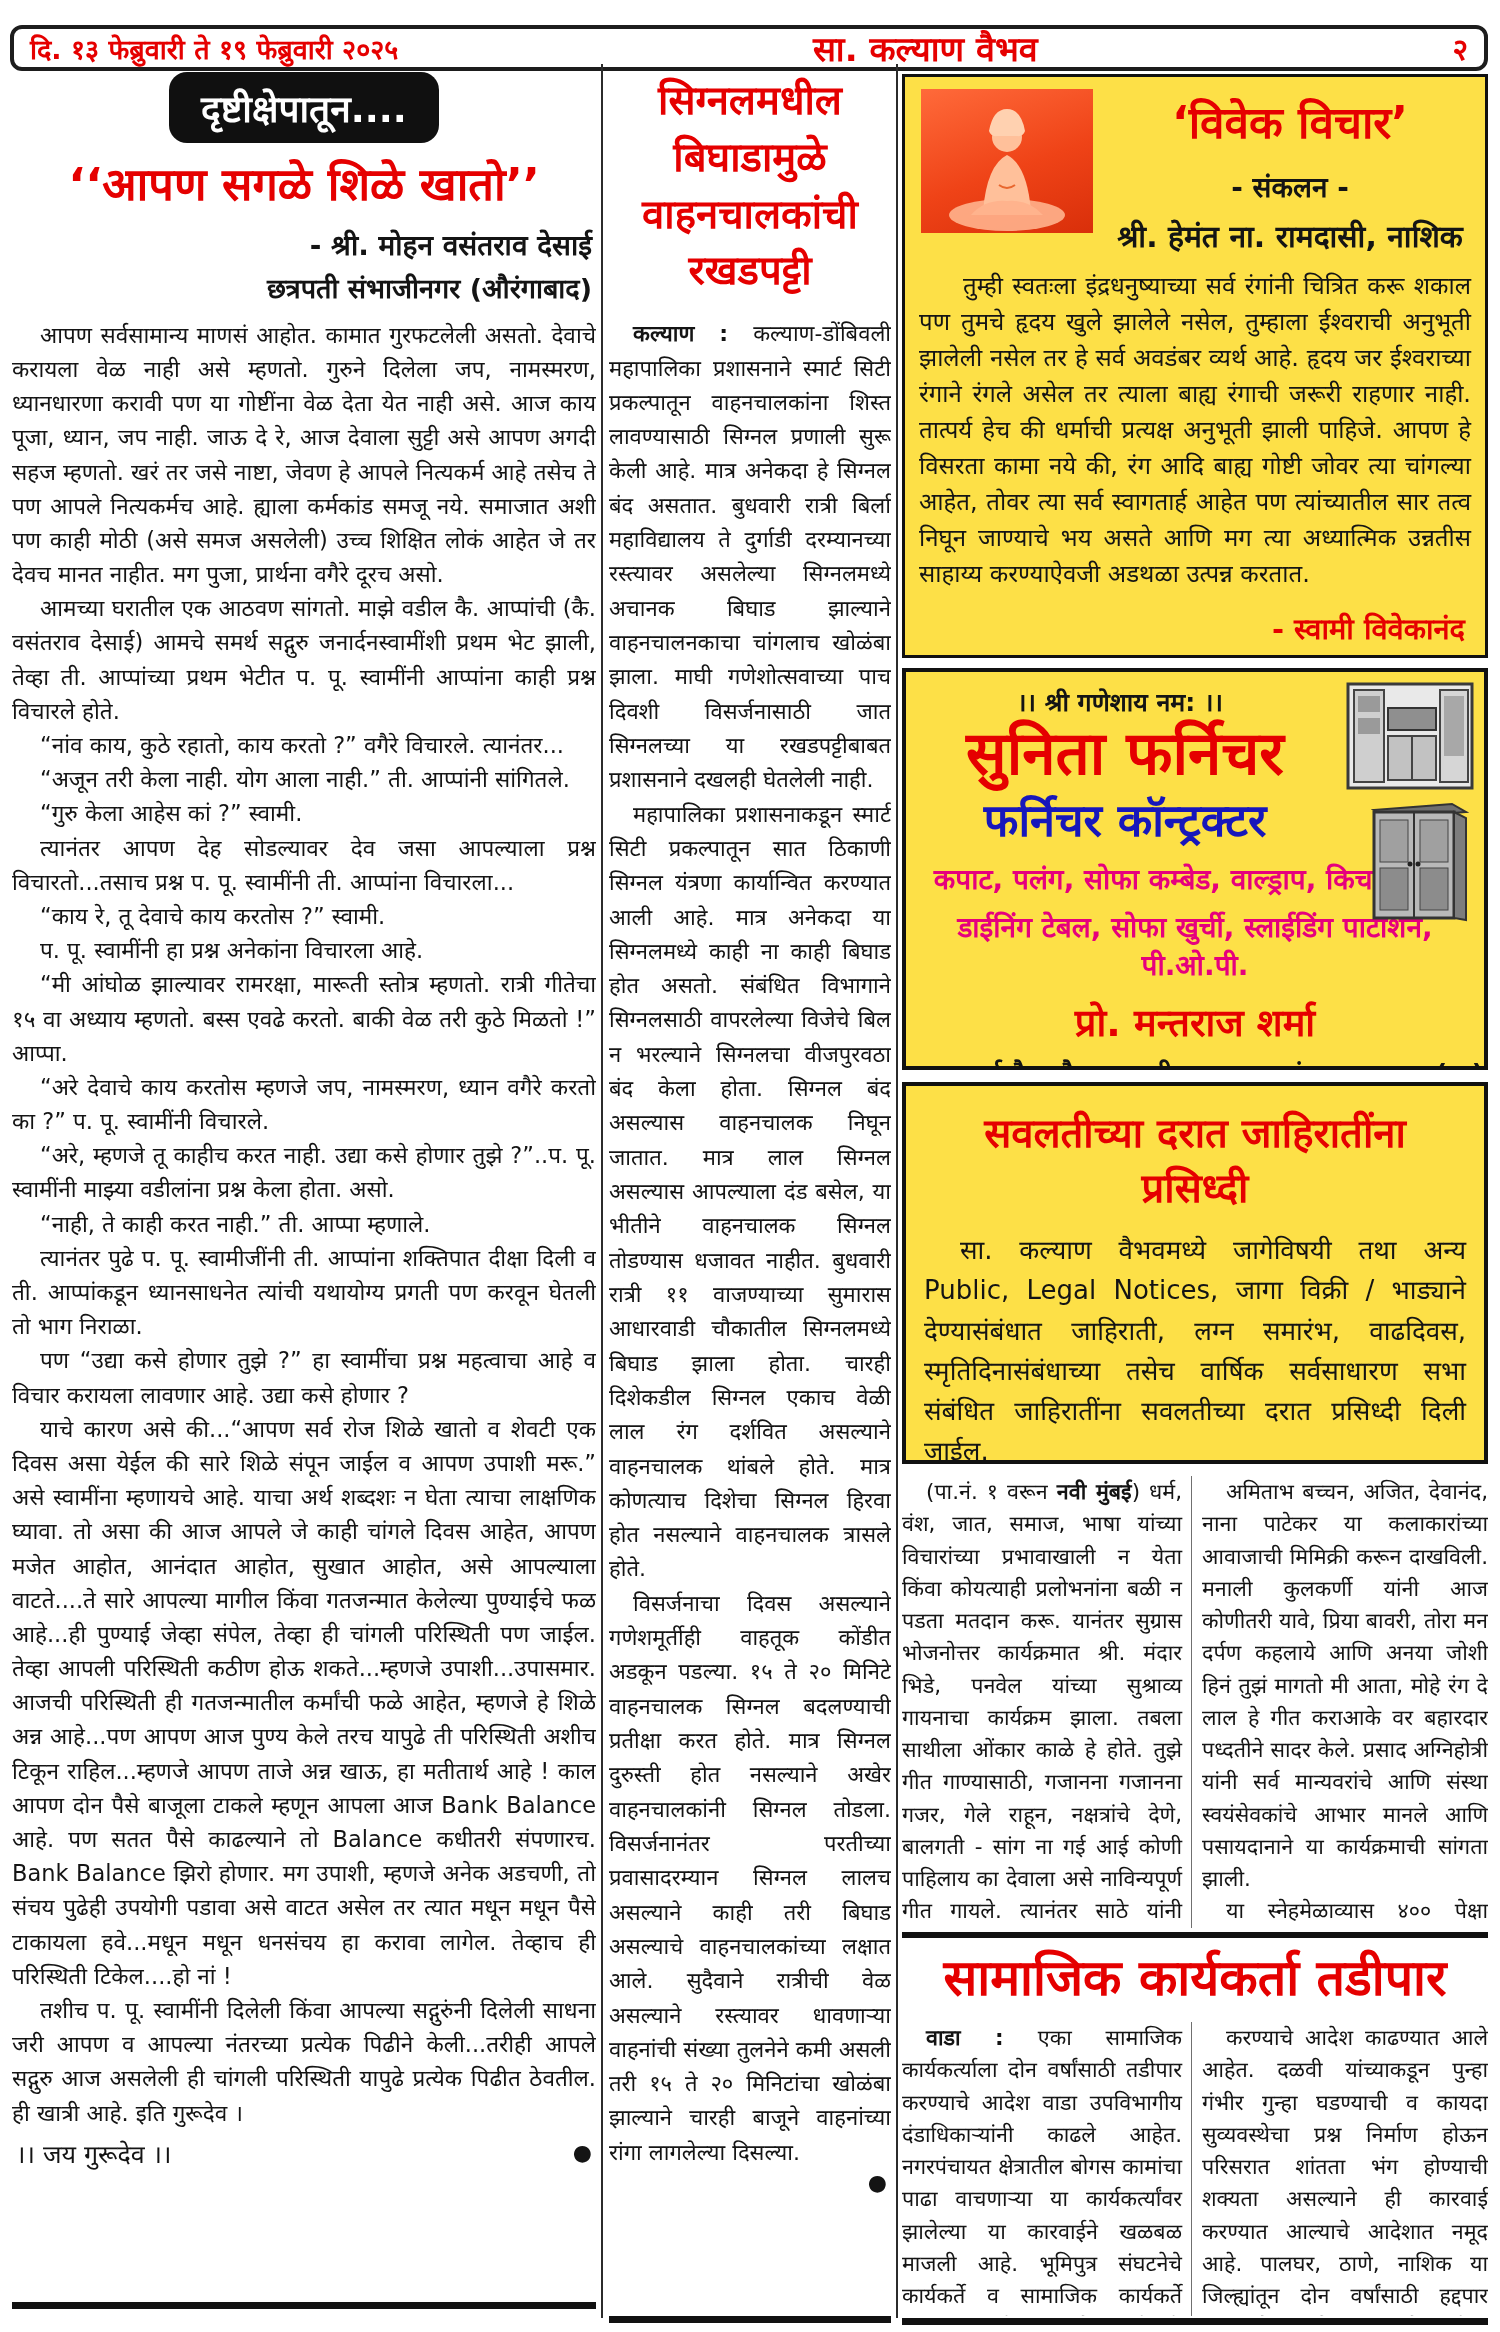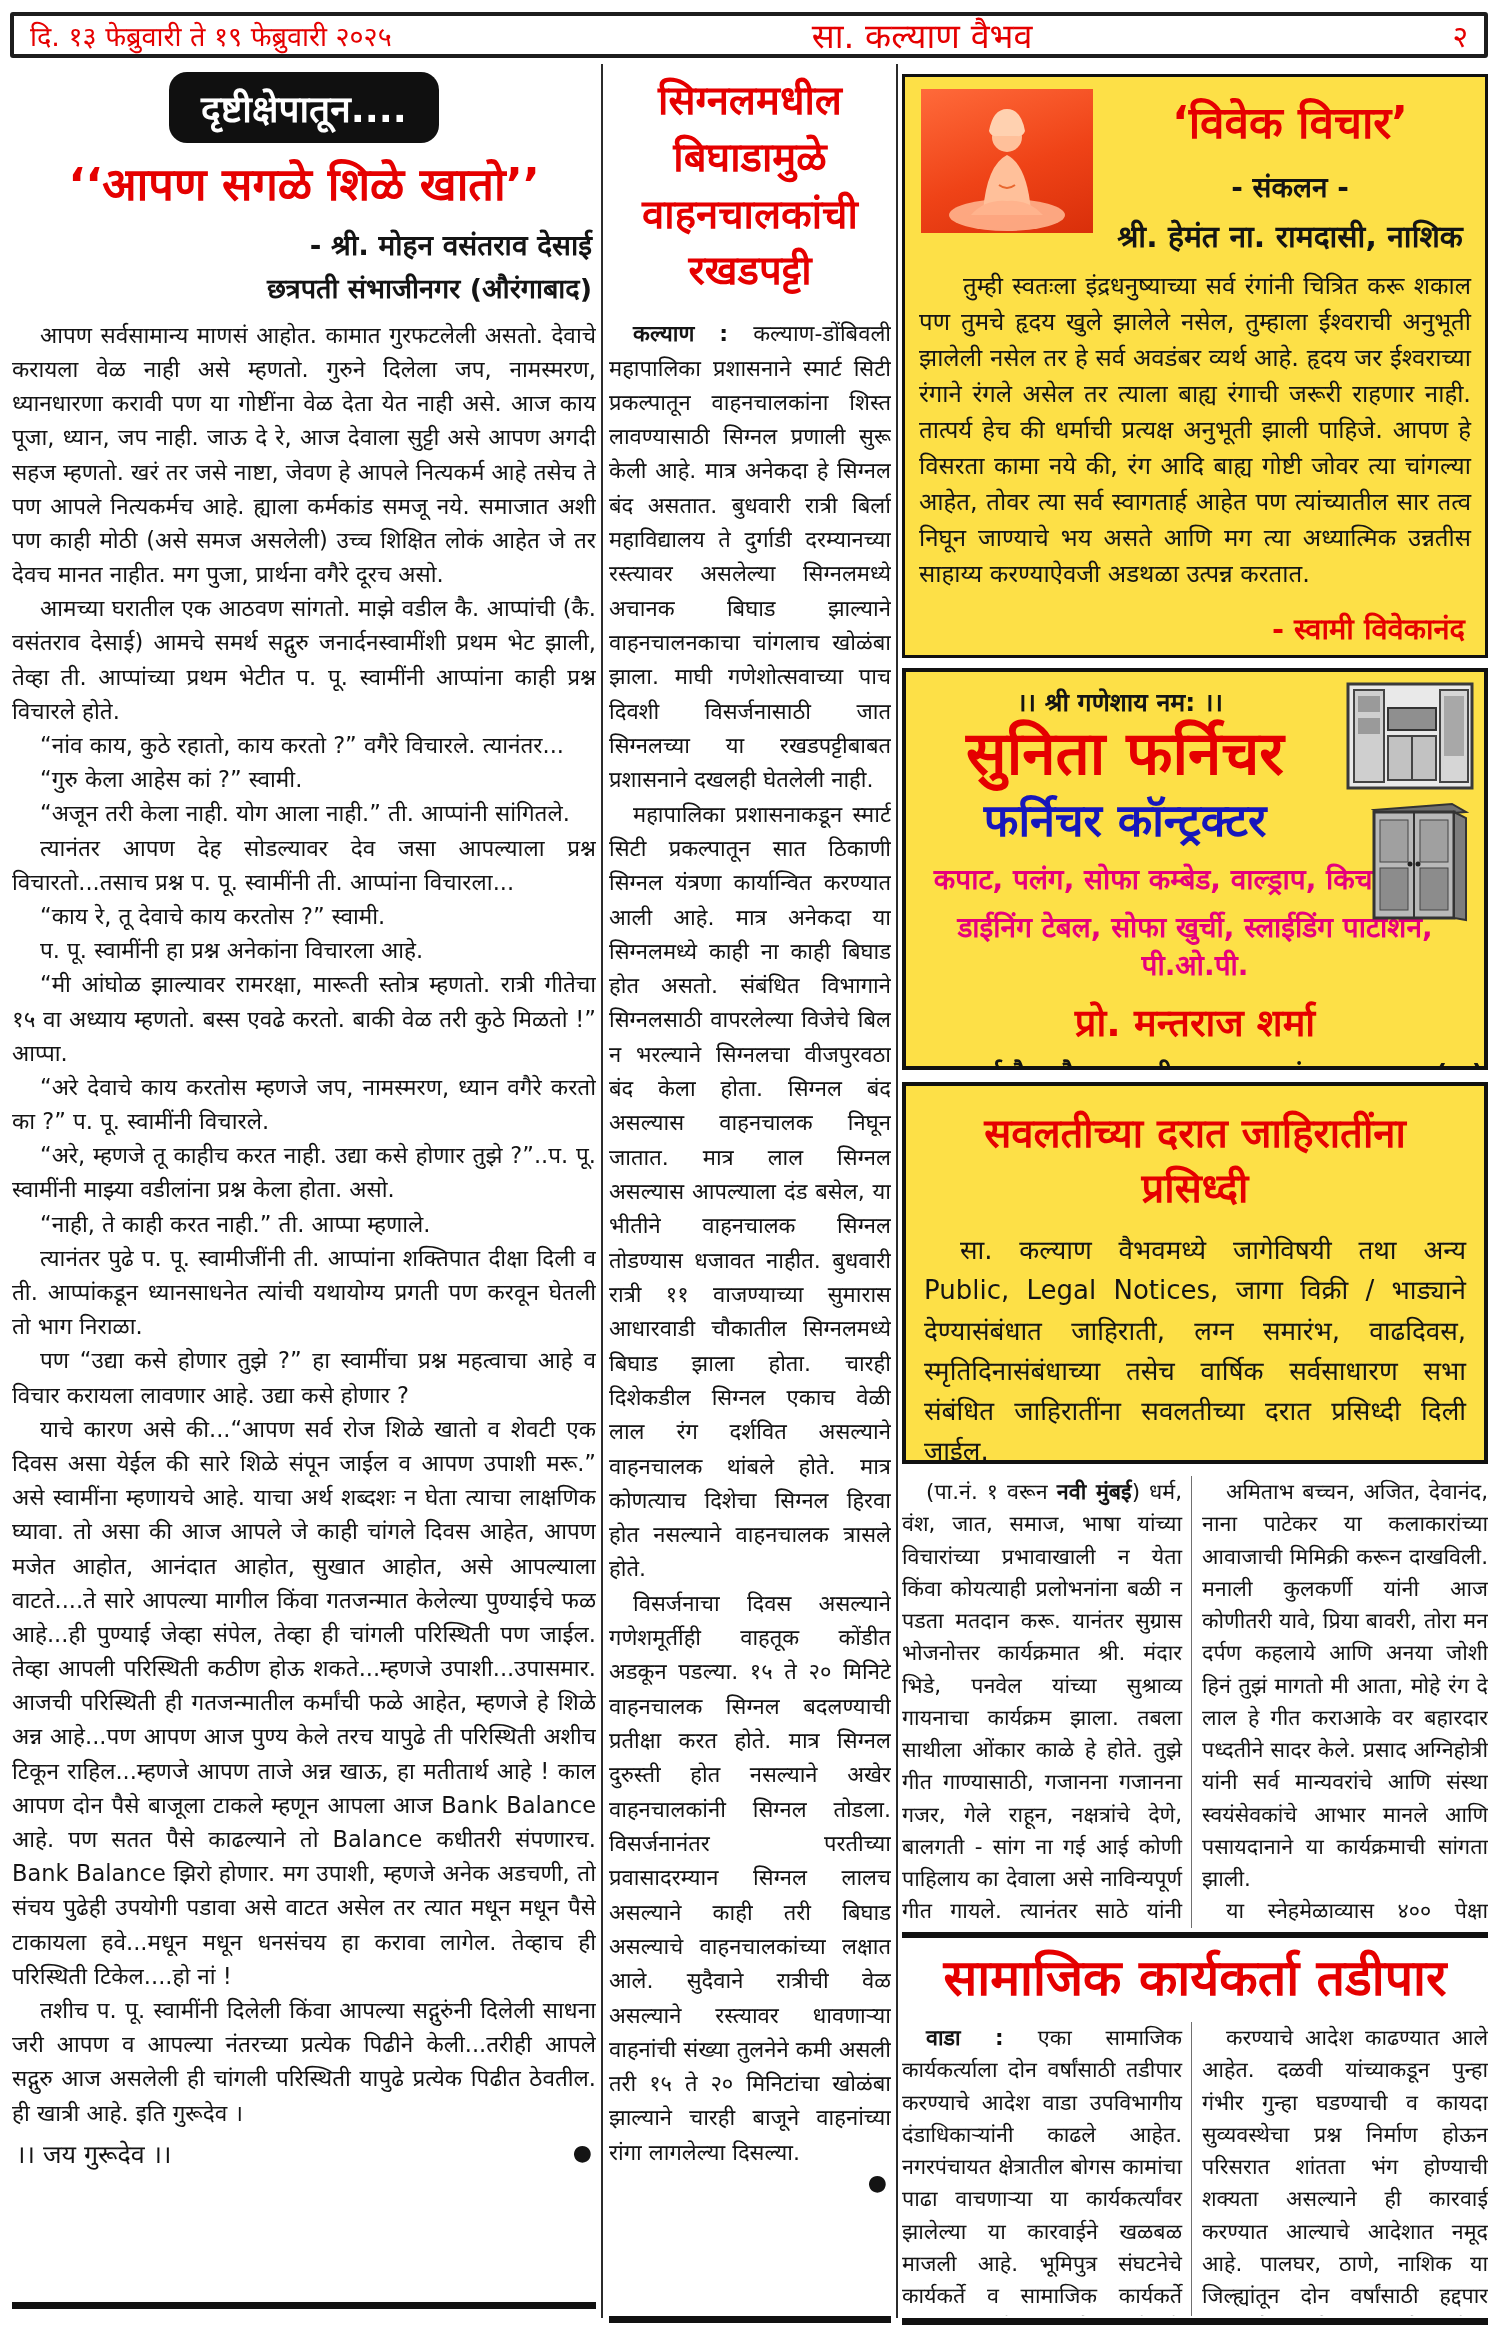--- a/index.html
+++ b/index.html
@@ -2,23 +2,23 @@
 <html><head>
 <meta charset="utf-8">
 <style>
   html,body{margin:0;padding:0;}
   body{
     width:1500px;height:2332px;position:relative;background:#ffffff;
     font-family:"DejaVu Sans",sans-serif;color:#141414;overflow:hidden;
   }
   
   .header{
-    position:absolute;left:10px;top:12px;width:1478px;height:46px;
-    border:4px solid #1d1d1d;border-radius:3px;box-sizing:border-box;
-    display:flex;align-items:center;padding:0 16px;color:#e50000;font-weight:normal;background:#fff;
+    position:absolute;left:10px;top:25px;width:1478px;height:46px;
+    border:4px solid #1d1d1d;border-radius:12px;box-sizing:border-box;
+    display:flex;align-items:center;padding:0 16px;color:#e50000;font-weight:bold;background:#fff;
   }
   .h-date{font-size:27px;white-space:nowrap;}
   .h-title{flex:1;text-align:center;font-size:34px;}
   .h-page{font-size:30px;}
   
   .vrule{position:absolute;top:64px;width:2px;height:2254px;background:#2b2b2b;}
   #vr1{left:601px;} #vr2{left:896px;}
   .hrule{position:absolute;background:#111;}
   .col{position:absolute;top:64px;box-sizing:border-box;overflow:hidden;}
   #col-left{left:12px;width:584px;height:2238px;}
@@ -91,22 +91,22 @@
 
 <div class="col" id="col-left">
   <div class="kicker">दृष्टीक्षेपातून....</div>
   <div class="l-head">‘‘आपण सगळे शिळे खातो’’</div>
   <div class="l-byline">- श्री. मोहन वसंतराव देसाई</div>
   <div class="l-place">छत्रपती संभाजीनगर (औरंगाबाद)</div>
   <div class="flow">
       <p>आपण सर्वसामान्य माणसं आहोत. कामात गुरफटलेली असतो. देवाचे करायला वेळ नाही असे म्हणतो. गुरुने दिलेला जप, नामस्मरण, ध्यानधारणा करावी पण या गोष्टींना वेळ देता येत नाही असे. आज काय पूजा, ध्यान, जप नाही. जाऊ दे रे, आज देवाला सुट्टी असे आपण अगदी सहज म्हणतो. खरं तर जसे नाष्टा, जेवण हे आपले नित्यकर्म आहे तसेच ते पण आपले नित्यकर्मच आहे. ह्याला कर्मकांड समजू नये. समाजात अशी पण काही मोठी (असे समज असलेली) उच्च शिक्षित लोकं आहेत जे तर देवच मानत नाहीत. मग पुजा, प्रार्थना वगैरे दूरच असो.</p>
       <p>आमच्या घरातील एक आठवण सांगतो. माझे वडील कै. आप्पांची (कै. वसंतराव देसाई) आमचे समर्थ सद्गुरु जनार्दनस्वामींशी प्रथम भेट झाली, तेव्हा ती. आप्पांच्या प्रथम भेटीत प. पू. स्वामींनी आप्पांना काही प्रश्न विचारले होते.</p>
       <p>“नांव काय, कुठे रहातो, काय करतो ?” वगैरे विचारले. त्यानंतर...</p>
+      <p>“अजून तरी केला नाही. योग आला नाही.” ती. आप्पांनी सांगितले.</p>
       <p>“गुरु केला आहेस कां ?” स्वामी.</p>
-      <p>“अजून तरी केला नाही. योग आला नाही.” ती. आप्पांनी सांगितले.</p>
       <p>त्यानंतर आपण देह सोडल्यावर देव जसा आपल्याला प्रश्न विचारतो...तसाच प्रश्न प. पू. स्वामींनी ती. आप्पांना विचारला...</p>
       <p>“काय रे, तू देवाचे काय करतोस ?” स्वामी.</p>
       <p>प. पू. स्वामींनी हा प्रश्न अनेकांना विचारला आहे.</p>
       <p>“मी आंघोळ झाल्यावर रामरक्षा, मारूती स्तोत्र म्हणतो. रात्री गीतेचा १५ वा अध्याय म्हणतो. बस्स एवढे करतो. बाकी वेळ तरी कुठे मिळतो !” आप्पा.</p>
       <p>“अरे देवाचे काय करतोस म्हणजे जप, नामस्मरण, ध्यान वगैरे करतो का ?” प. पू. स्वामींनी विचारले.</p>
       <p>“अरे, म्हणजे तू काहीच करत नाही. उद्या कसे होणार तुझे ?”..प. पू. स्वामींनी माझ्या वडीलांना प्रश्न केला होता. असो.</p>
       <p>“नाही, ते काही करत नाही.” ती. आप्पा म्हणाले.</p>
       <p>त्यानंतर पुढे प. पू. स्वामीजींनी ती. आप्पांना शक्तिपात दीक्षा दिली व ती. आप्पांकडून ध्यानसाधनेत त्यांची यथायोग्य प्रगती पण करवून घेतली तो भाग निराळा.</p>
       <p>पण “उद्या कसे होणार तुझे ?” हा स्वामींचा प्रश्न महत्वाचा आहे व विचार करायला लावणार आहे. उद्या कसे होणार ?</p>
       <p>याचे कारण असे की...“आपण सर्व रोज शिळे खातो व शेवटी एक दिवस असा येईल की सारे शिळे संपून जाईल व आपण उपाशी मरू.” असे स्वामींना म्हणायचे आहे. याचा अर्थ शब्दशः न घेता त्याचा लाक्षणिक घ्यावा. तो असा की आज आपले जे काही चांगले दिवस आहेत, आपण मजेत आहोत, आनंदात आहोत, सुखात आहोत, असे आपल्याला वाटते....ते सारे आपल्या मागील किंवा गतजन्मात केलेल्या पुण्याईचे फळ आहे...ही पुण्याई जेव्हा संपेल, तेव्हा ही चांगली परिस्थिती पण जाईल. तेव्हा आपली परिस्थिती कठीण होऊ शकते...म्हणजे उपाशी...उपासमार. आजची परिस्थिती ही गतजन्मातील कर्मांची फळे आहेत, म्हणजे हे शिळे अन्न आहे...पण आपण आज पुण्य केले तरच यापुढे ती परिस्थिती अशीच टिकून राहिल...म्हणजे आपण ताजे अन्न खाऊ, हा मतीतार्थ आहे ! काल आपण दोन पैसे बाजूला टाकले म्हणून आपला आज Bank Balance आहे. पण सतत पैसे काढल्याने तो Balance कधीतरी संपणारच. Bank Balance झिरो होणार. मग उपाशी, म्हणजे अनेक अडचणी, तो संचय पुढेही उपयोगी पडावा असे वाटत असेल तर त्यात मधून मधून पैसे टाकायला हवे...मधून मधून धनसंचय हा करावा लागेल. तेव्हाच ही परिस्थिती टिकेल....हो नां !</p>

